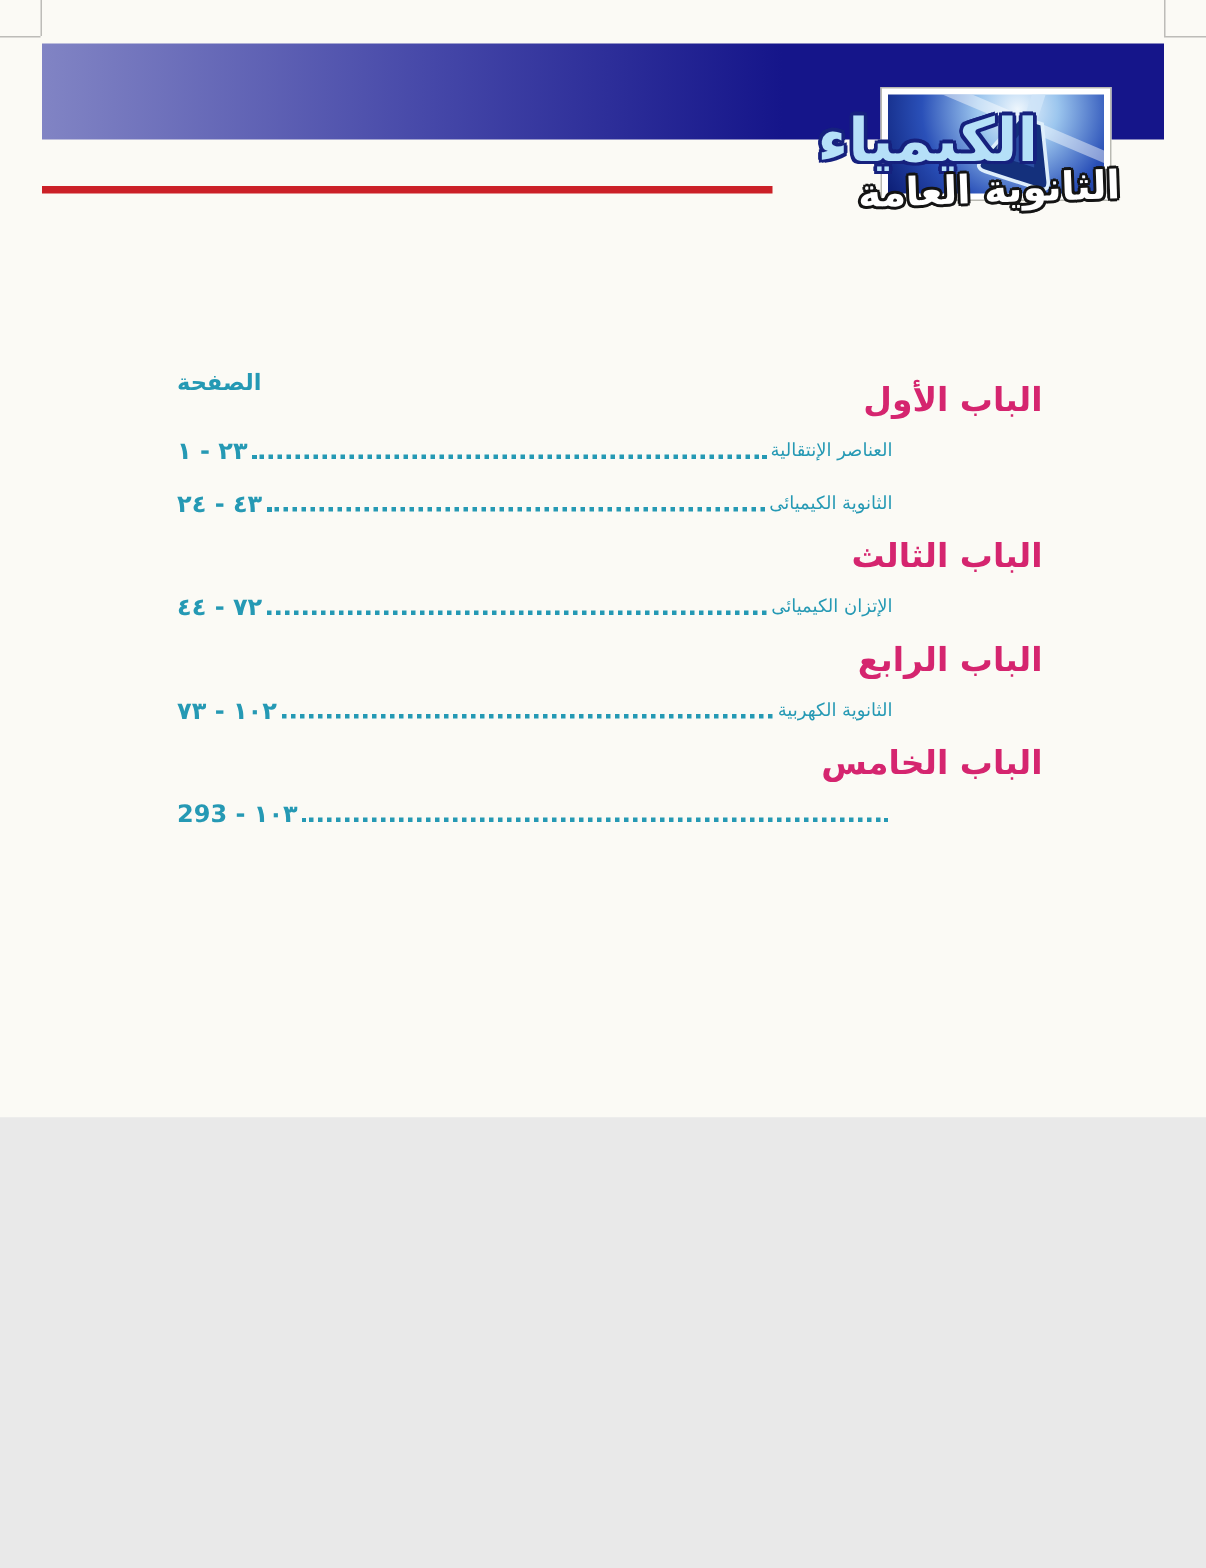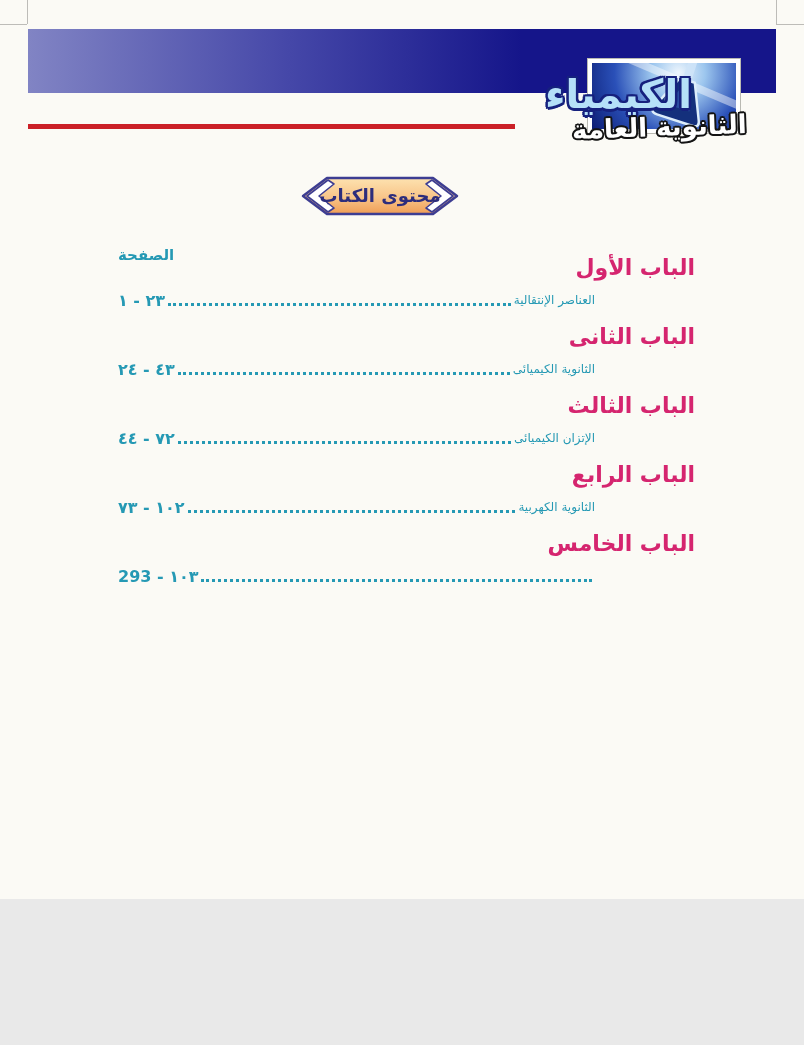--- a/index.html
+++ b/index.html
@@ -1,17 +1,17 @@
 <!DOCTYPE html>
 <html lang="ar" style="--page-bg: #fbfaf5; --header-left: #8184c4; --header-mid: #4547a8; --header-right: #15158a; --red-line: #cb2027; --accent-teal: #2599b4; --heading-magenta: #d5256f; --footer-navy: #06067c; --badge-top: #fde2b0; --badge-bottom: #f09d55; --badge-border: #3d3d92; --badge-text: #2d2d7c;"><head>
 <meta charset="utf-8">
 <style>
   html,body{margin:0;padding:0;}
   body{background:#e9e9e9;font-family:"DejaVu Sans",sans-serif;}
-  .page{position:relative;width:804px;height:899px;margin:0 auto;background:var(--page-bg,#fbfaf5);overflow:hidden;}
+  .page{position:relative;width:804px;height:745px;margin:0 auto;background:var(--page-bg,#fbfaf5);overflow:hidden;}
 
   
   .mark{position:absolute;background:#9b9b97;opacity:.65;}
   .mark-tl-v{left:27px;top:0;width:1px;height:24px;}
   .mark-tl-h{left:0;top:24px;width:27px;height:1px;}
   .mark-tr-v{left:776px;top:0;width:1px;height:24px;}
   .mark-tr-h{left:776px;top:24px;width:28px;height:1px;}
   .mark-bl-v{left:25px;top:988px;width:1px;height:57px;}
   .mark-br-v{left:777px;top:988px;width:1px;height:57px;}
 
@@ -81,50 +81,34 @@
           <path d="M84 18 L100 18 L116 54 Q119 61 111 61 L73 61 Q65 61 68 54 Z" fill="#14307c" stroke="#ddeefb" stroke-width="2.5"></path>
           <path d="M88 28 L97 28 L104 48 L80 48 Z" fill="#3c66c0" opacity="0.55"></path>
           <ellipse cx="80" cy="40" rx="5" ry="9" fill="#ffffff" opacity="0.35"></ellipse>
         </g>
       </svg>
     </div>
   </div>
   <div class="logo-title">الكيمياء</div>
   <div class="logo-subtitle">الثانوية العامة</div>
 
-  <div class="badge">
-    <svg viewBox="0 0 160 44" aria-hidden="true">
-      <defs>
-        <linearGradient id="bgrad" x1="0" y1="0" x2="0" y2="1">
-          <stop offset="0%" stop-color="#fde2b0"></stop>
-          <stop offset="55%" stop-color="#f8c488"></stop>
-          <stop offset="100%" stop-color="#f09d55"></stop>
-        </linearGradient>
-      </defs>
-      <polygon points="3,22 27,4 133,4 157,22 133,40 27,40" fill="url(#bgrad)" stroke="#3d3d92" stroke-width="2.5" stroke-linejoin="round"></polygon>
-      <path d="M7 22 L28 6 L34 10 L19 22 L34 34 L28 38 Z" fill="#ffffff" stroke="#3d3d92" stroke-width="1.6" stroke-linejoin="round"></path>
-      <path d="M153 22 L132 6 L126 10 L141 22 L126 34 L132 38 Z" fill="#ffffff" stroke="#3d3d92" stroke-width="1.6" stroke-linejoin="round"></path>
-    </svg>
-    <div class="badge-label">محتوى الكتاب</div>
-  </div>
 
   <div class="page-col-label">الصفحة</div>
 
   <div class="toc" id="toc-groups">
   <div class="chapter-group">
     <div class="chapter-heading">الباب الأول</div>
     <div class="toc-row">
       <span class="toc-title">العناصر الإنتقالية</span>
       <span class="toc-leader"></span>
       <span class="toc-pages" dir="ltr">٢٣ - ١</span>
     </div>
   </div>
 
   <div class="chapter-group">
-    <div class="chapter-heading">الباب الثانى</div>
     <div class="toc-row">
       <span class="toc-title">الثانوية الكيميائى</span>
       <span class="toc-leader"></span>
       <span class="toc-pages" dir="ltr">٤٣ - ٢٤</span>
     </div>
   </div>
 
   <div class="chapter-group">
     <div class="chapter-heading">الباب الثالث</div>
     <div class="toc-row">

